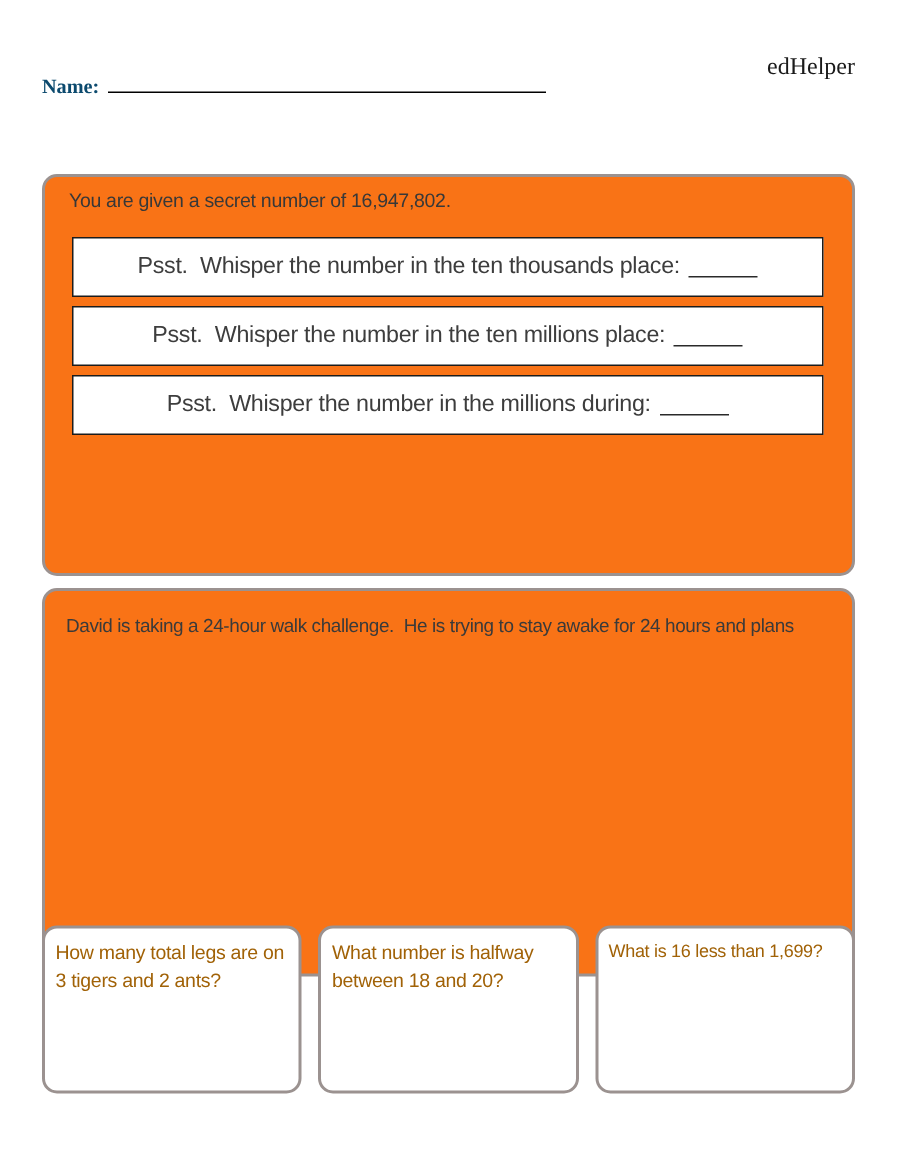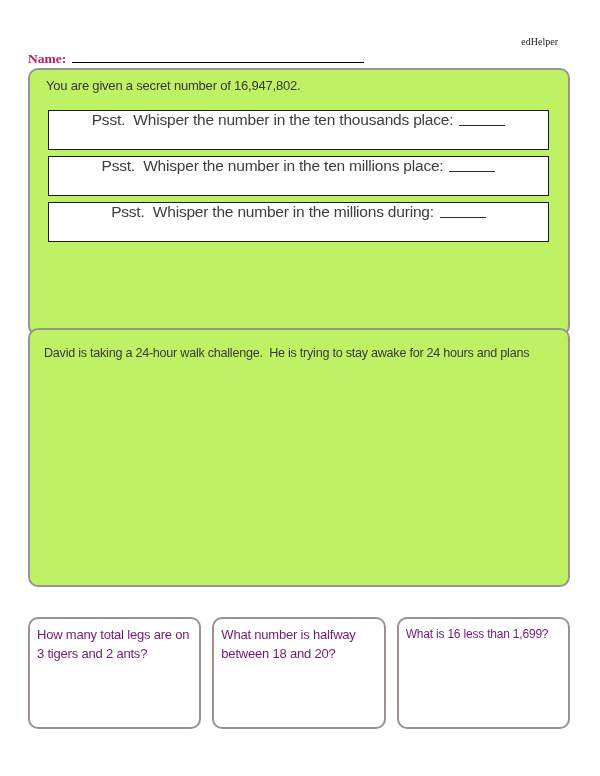--- a/index.html
+++ b/index.html
@@ -8,73 +8,74 @@
     width: 600px;
     height: 776px;
     background: #ffffff;
     font-family: "Liberation Sans", sans-serif;
     color: #383838;
     overflow: hidden;
   }
   .brand {
     position: absolute;
     top: 36px;
-    right: 42px;
+    right: 30px;
     font-family: "Liberation Serif", serif;
-    font-size: 10px;
+    font-size: 16px;
     color: #1a1a1a;
   }
   .name-row {
     position: absolute;
     left: 28px;
     top: 49px;
     white-space: nowrap;
   }
   .name-label {
     font-family: "Liberation Serif", serif;
     font-weight: bold;
     font-size: 13.5px;
-    color: #be185d;
+    color: #0c4a6e;
   }
   .name-blank {
     display: inline-block;
     width: 292px;
     height: 12px;
     margin-left: 6px;
     border-bottom: 1.5px solid #000000;
   }
   .round-box {
     position: absolute;
     left: 28px;
     width: 538px;
     border: 2px solid #9b9290;
     border-radius: 10px;
-    background: #bef264;
+    background: #f97316;
+    margin-top: 48px;
   }
   .box-secret { top: 68px; height: 264px; }
-  .box-problem { top: 328px; height: 255px; }
+  .box-problem { top: 344px; height: 255px; }
   .intro-line {
     margin: 8px 0 0 16px;
     font-size: 13px;
     letter-spacing: -0.2px;
     white-space: pre-wrap;
   }
   .prompt-stack {
     position: absolute;
     left: 18px;
     top: 40px;
     width: 501px;
   }
   .prompt-box {
     height: 38px;
     border: 1.4px solid #1c1c1c;
     background: #ffffff;
     margin-bottom: 6px;
     display: flex;
-    align-items: flex-start;
+    align-items: center;
     justify-content: center;
   }
   .prompt-text {
     font-size: 15.5px;
     letter-spacing: -0.2px;
     color: #3d3d3d;
     white-space: pre-wrap;
   }
   .answer-blank {
     display: inline-block;
@@ -107,21 +108,21 @@
     border: 2px solid #9b9290;
     border-radius: 10px;
     background: #ffffff;
     padding: 6px 7px;
     box-sizing: border-box;
   }
   .quick-text {
     font-size: 13px;
     letter-spacing: -0.2px;
     line-height: 19px;
-    color: #701a75;
+    color: #a16207;
   }
   .quick-text.small { font-size: 12px; }
 </style>
 </head>
 <body>
 
 <div class="page">
 
   <div class="brand">edHelper</div>
 

